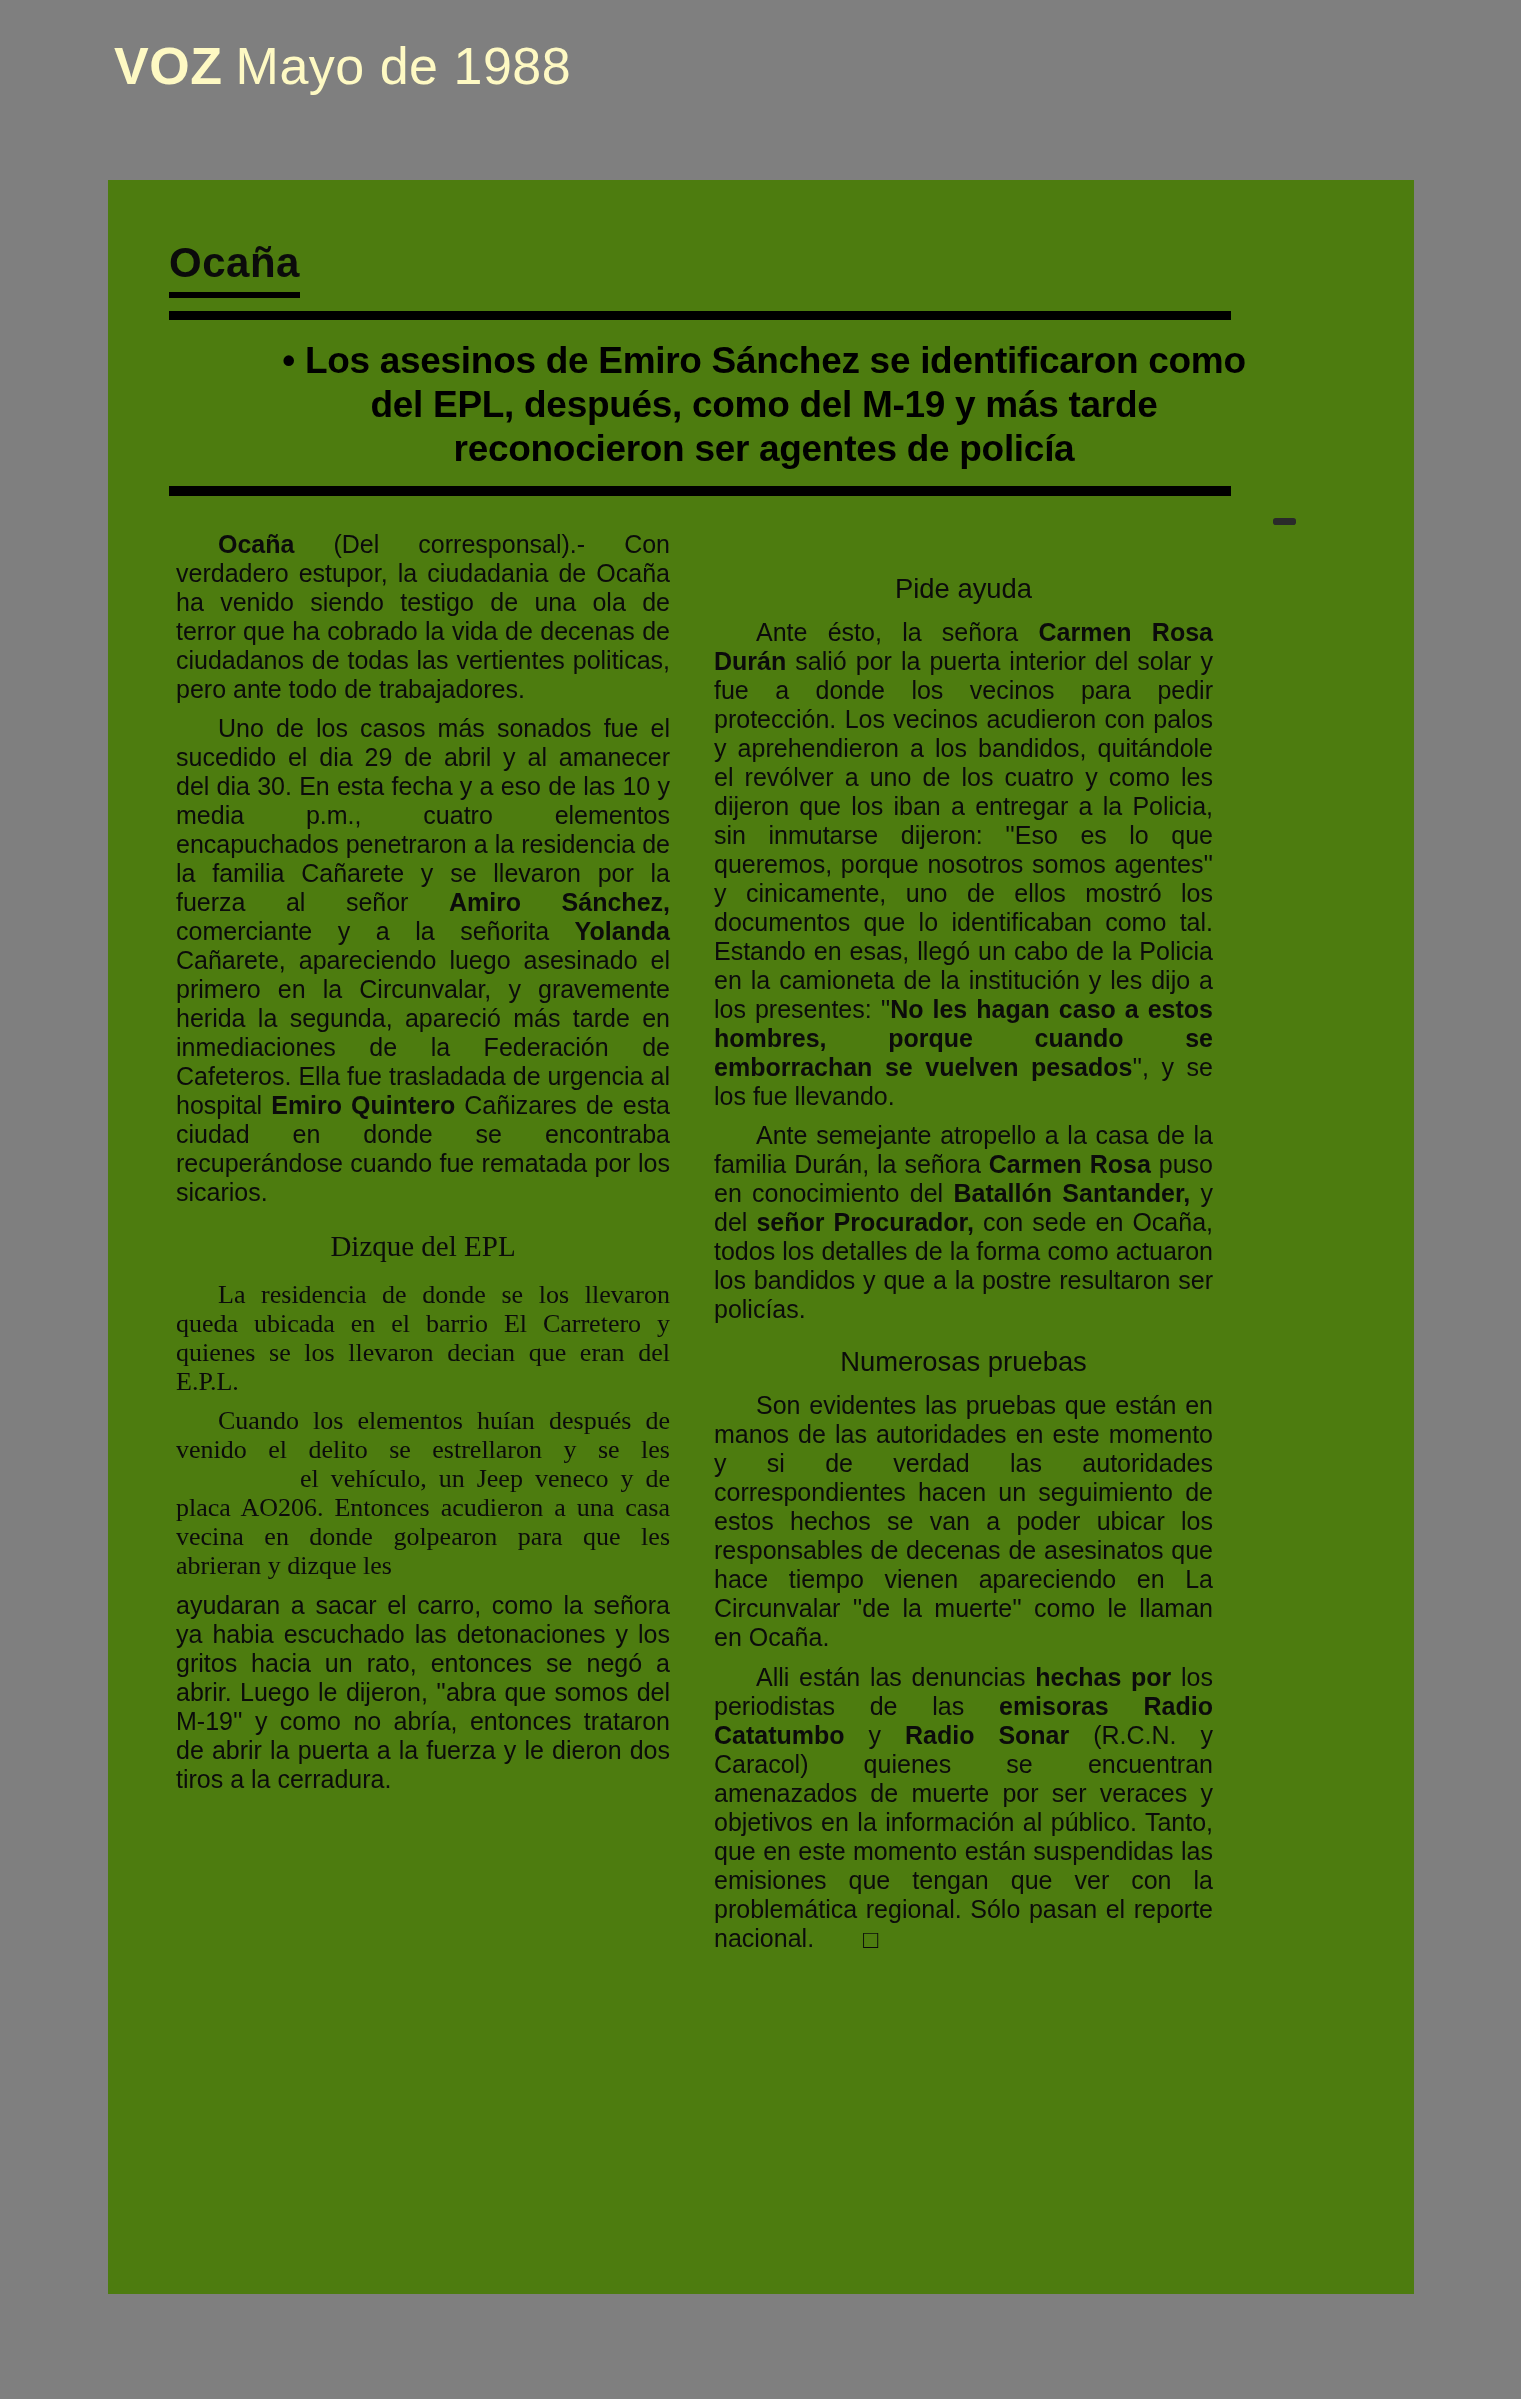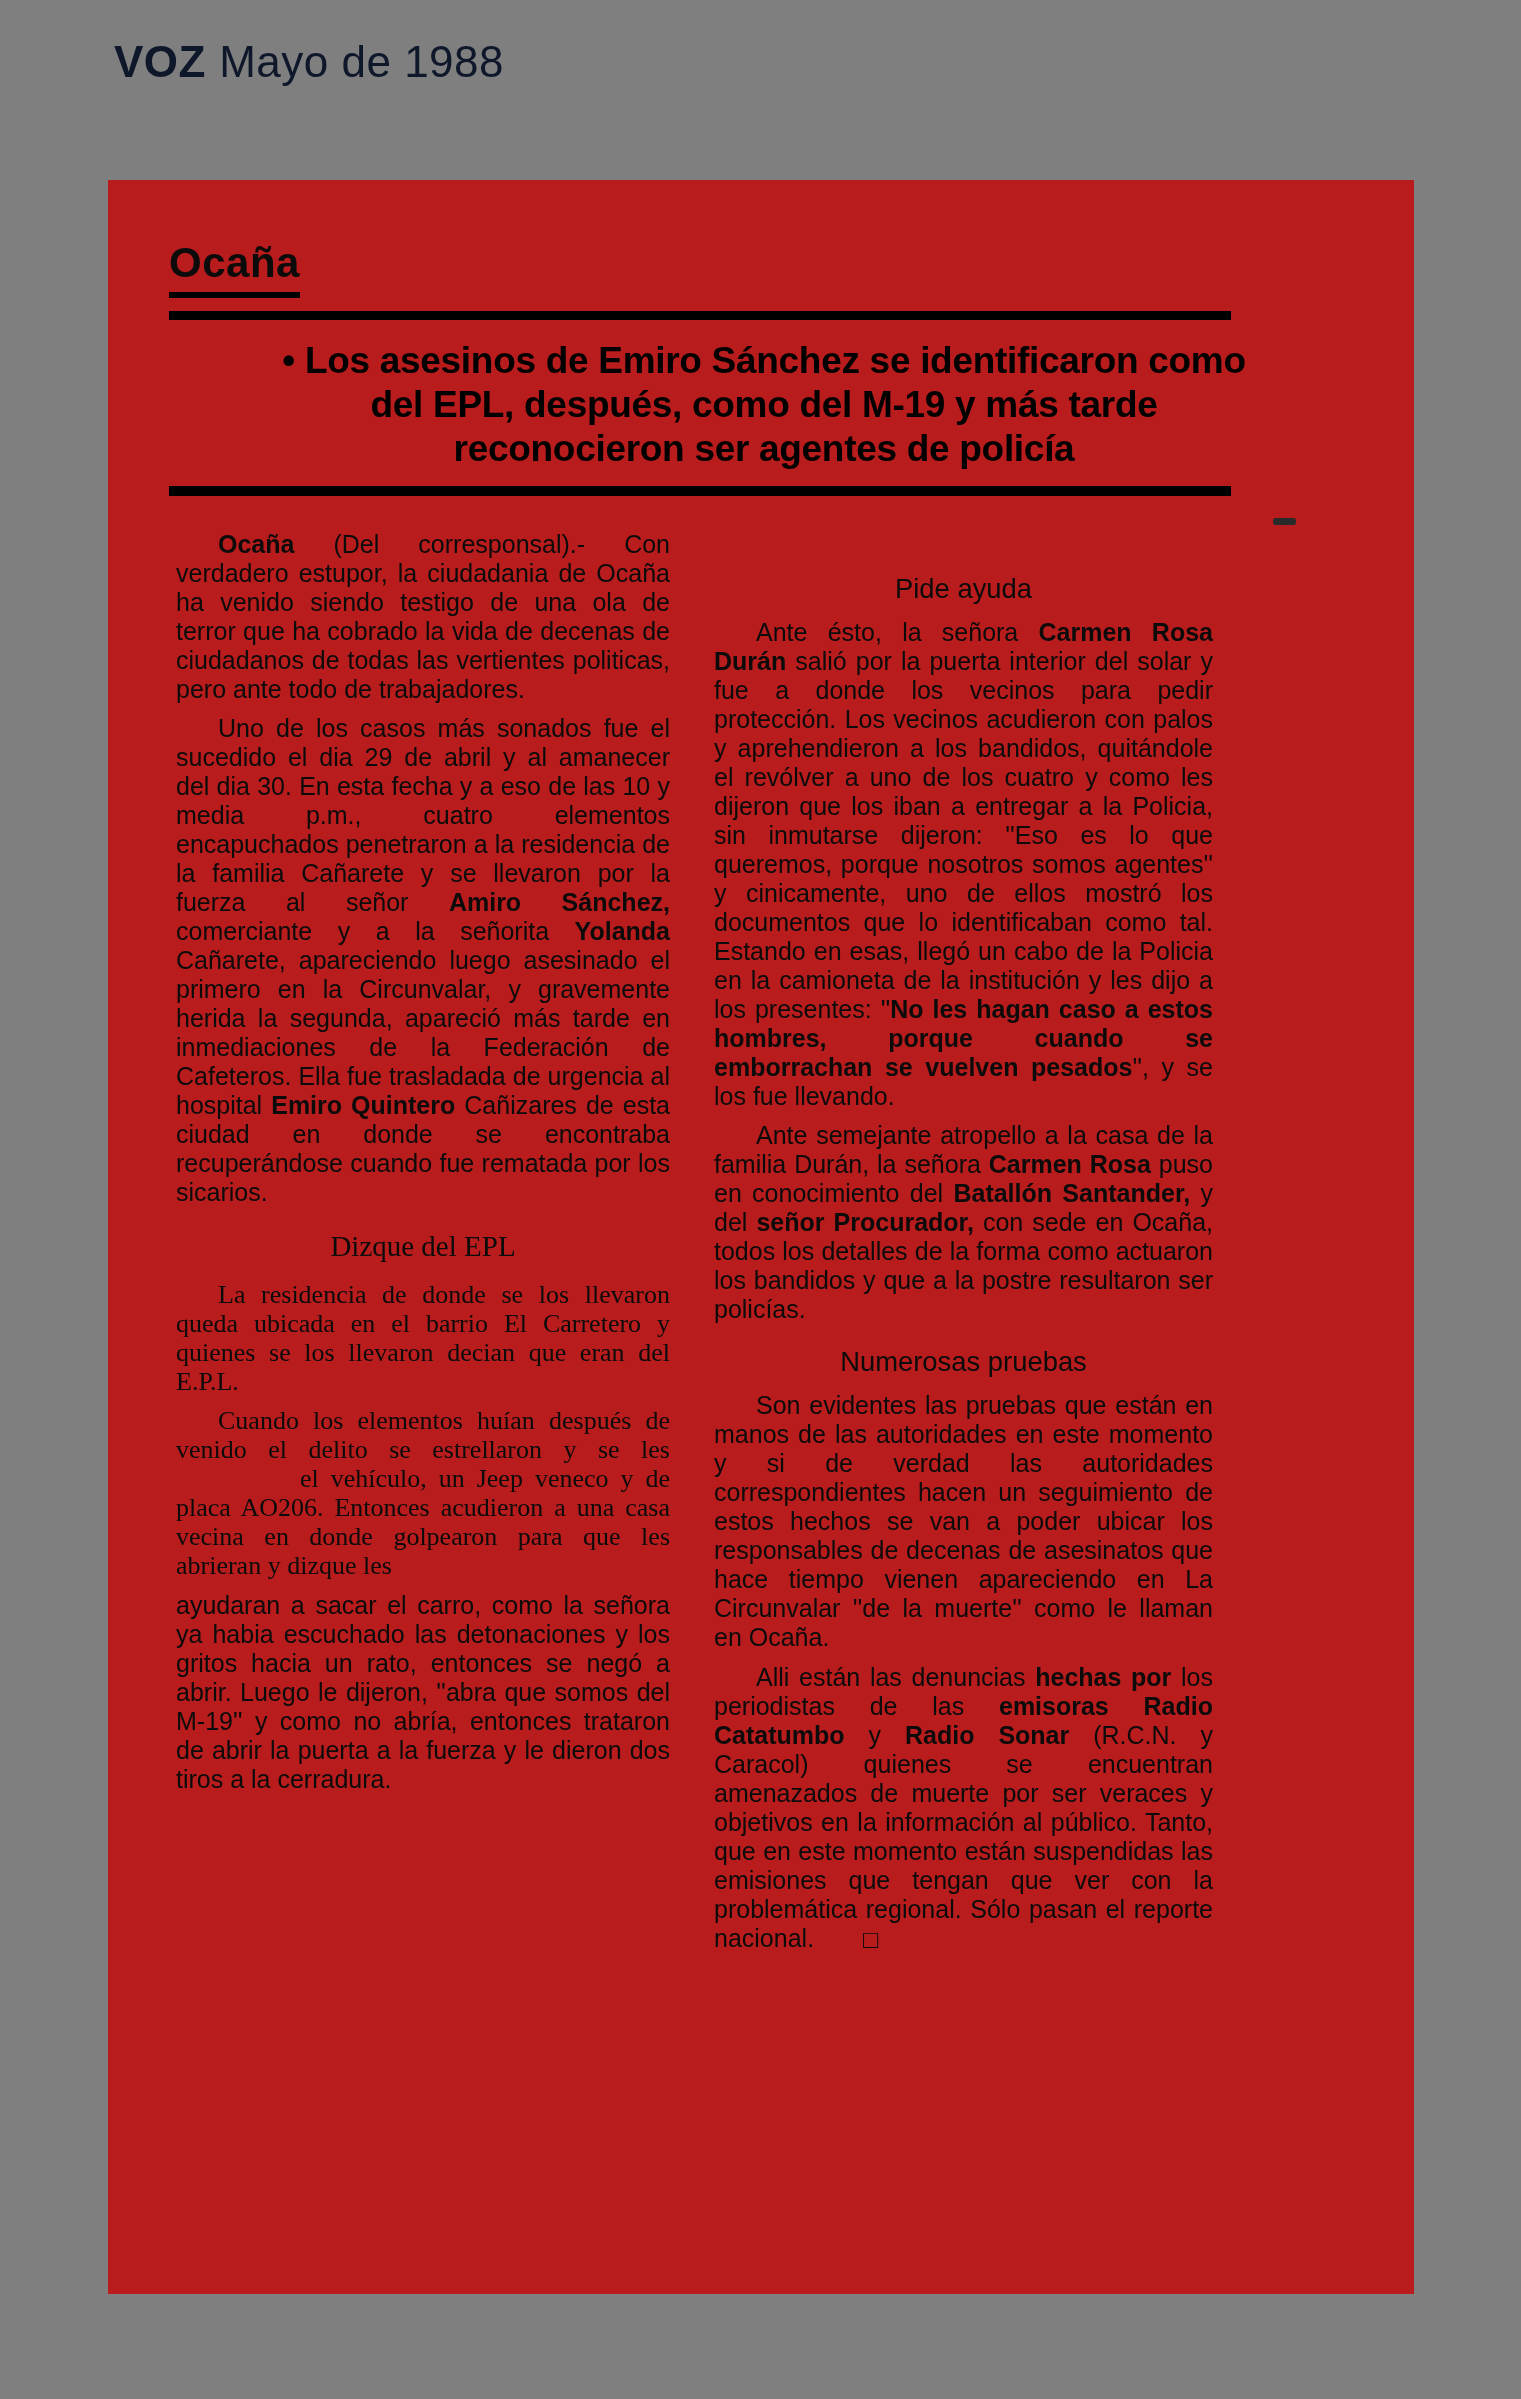--- a/index.html
+++ b/index.html
@@ -6,28 +6,28 @@
   body{
     width:1522px;height:2400px;
     background:#7f7f7f;
     position:relative;
     font-family:"Liberation Sans", sans-serif;
     color:#0b0b0b;
     -webkit-font-smoothing:antialiased;
   }
   .masthead{
     position:absolute;left:114px;top:38px;
-    color:#0f172a;font-size:44px;line-height:1.1;
+    color:#fef9c3;font-size:52px;line-height:1.1;
     letter-spacing:0.5px;white-space:nowrap;
   }
   .masthead .brand{font-weight:bold;margin-right:13.2px;}
   .page{
     position:absolute;left:108px;top:180px;
     width:1306px;height:2114px;
-    background:#b91c1c;
+    background:#4d7c0f;
     overflow:hidden;
   }
   .page-inner{padding:0 55px 0 61px;}
   .kicker{
     display:inline-block;
     margin-top:59px;
     font-size:42px;font-weight:bold;letter-spacing:0.5px;
     border-bottom:6.6px solid #000;
     padding-bottom:4.7px;
   }

